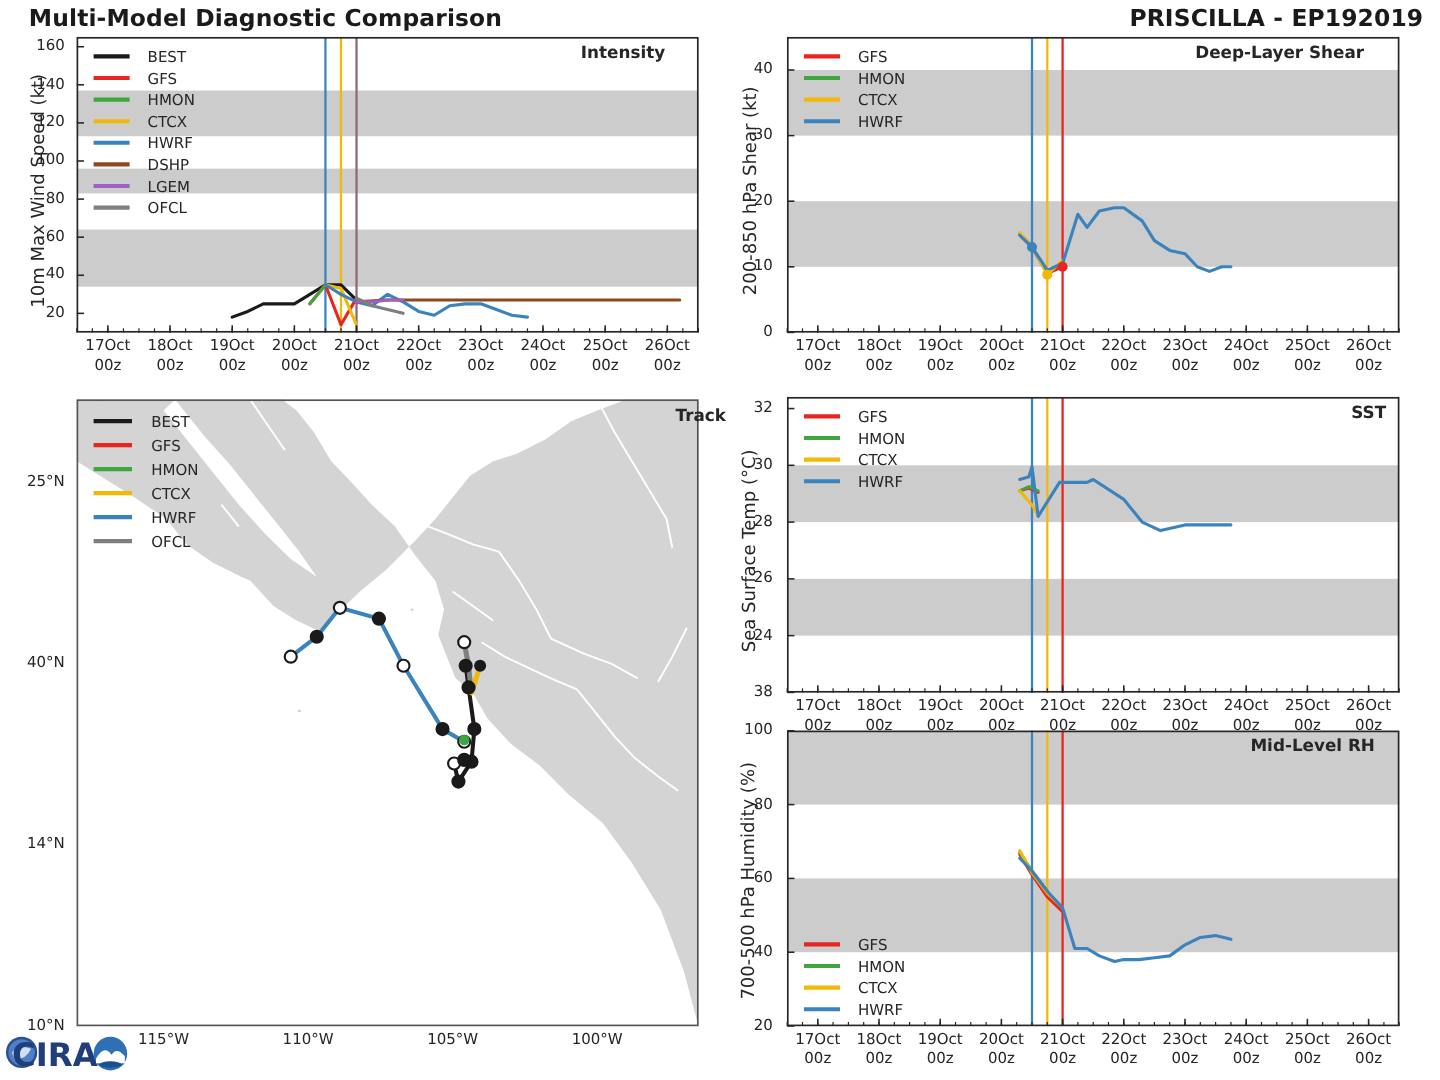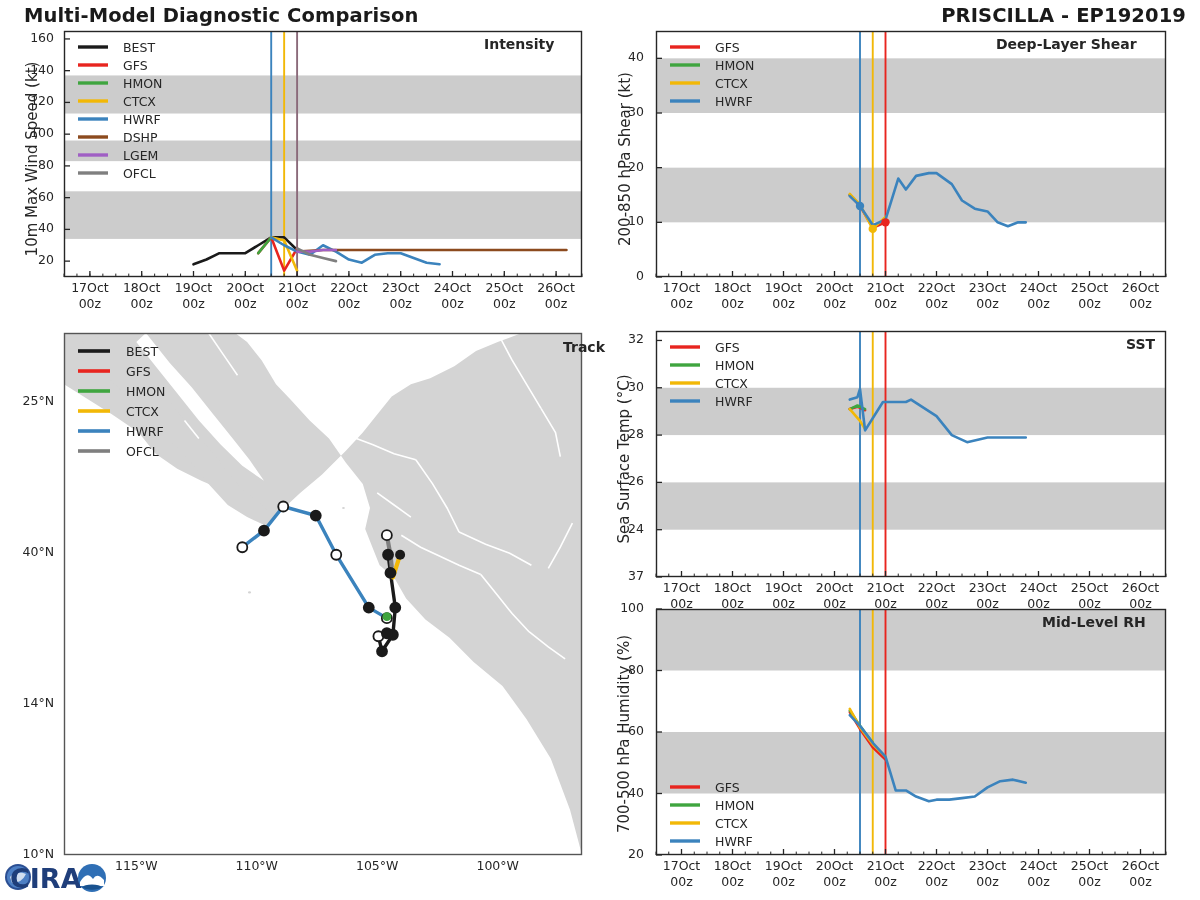--- a/index.html
+++ b/index.html
@@ -464,21 +464,21 @@
       <line x1="14" y1="34" x2="44" y2="34" stroke="#3fa53f" stroke-width="3.4"></line>
       <text x="59" y="38.6" class="legtxt">HMON</text>
       <line x1="14" y1="52" x2="44" y2="52" stroke="#f2b807" stroke-width="3.4"></line>
       <text x="59" y="56.6" class="legtxt">CTCX</text>
       <line x1="14" y1="70" x2="44" y2="70" stroke="#3b83bd" stroke-width="3.4"></line>
       <text x="59" y="74.6" class="legtxt">HWRF</text>
     </svg>
 </div>
 <div class="abs panel-tag" style="left:1126px;top:336px;">SST</div>
 <div class="abs" id="sst-yticks" style="left:594px;top:331px;width:58px;height:246px;">
-    <div class="abs tick" style="right: 8px; top: 237px; text-align: right;">37</div>
+    <div class="abs tick" style="right: 8px; top: 237px; text-align: right;">38</div>
     <div class="abs tick" style="right: 8px; top: 189.692px; text-align: right;">24</div>
     <div class="abs tick" style="right: 8px; top: 142.385px; text-align: right;">26</div>
     <div class="abs tick" style="right: 8px; top: 95.0769px; text-align: right;">28</div>
     <div class="abs tick" style="right: 8px; top: 47.7692px; text-align: right;">30</div>
     <div class="abs tick" style="right: 8px; top: 0.461538px; text-align: right;">32</div>
   </div>
 <div class="abs" id="sst-xticks" style="left:656px;top:580px;width:510px;height:40px;">
     <div class="abs" style="left: -4.5px; top: 0px; width: 60px; text-align: center;">
       <div class="tick">17Oct</div>
       <div class="tick" style="margin-top: 1px;">00z</div>

